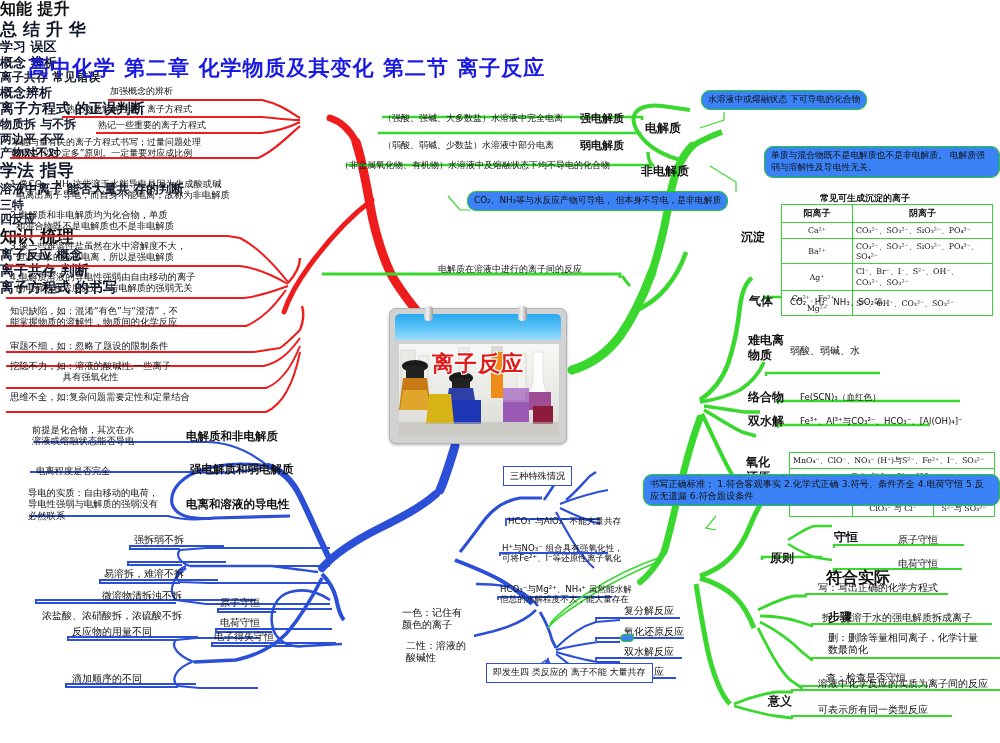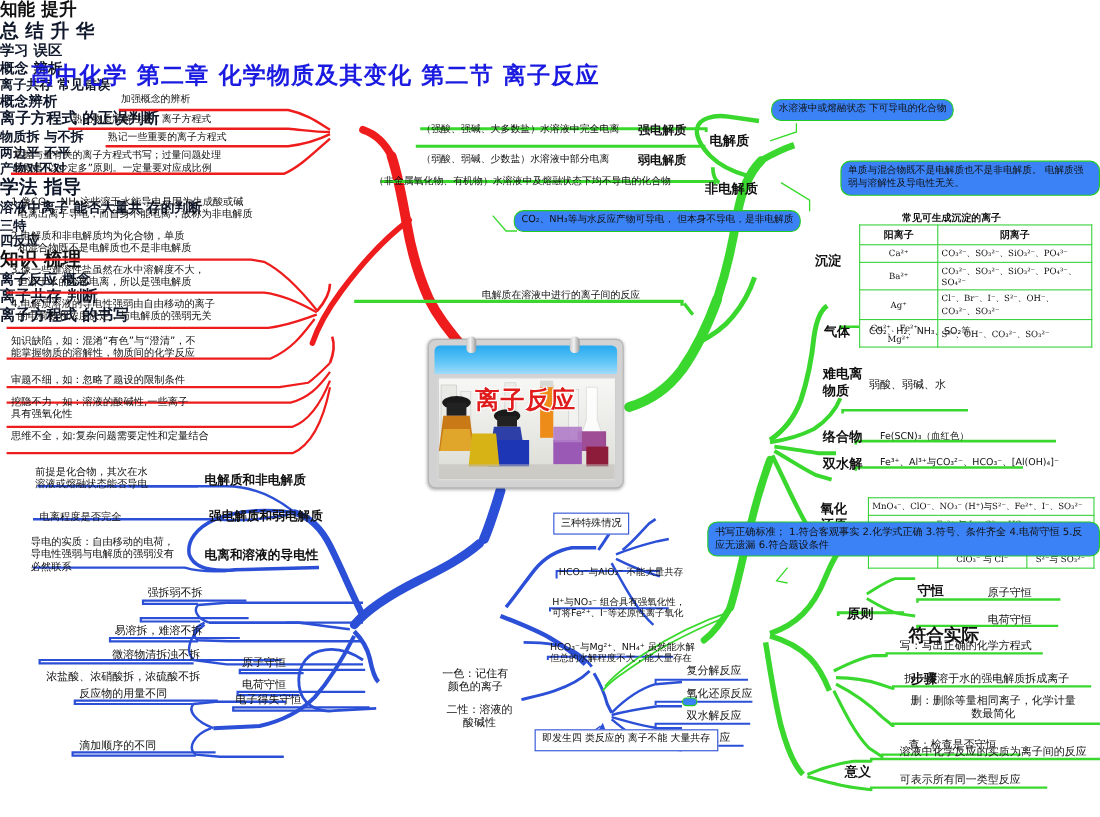--- a/index.html
+++ b/index.html
@@ -7,21 +7,21 @@
        font-family:"DejaVu Sans","Liberation Sans",sans-serif;color:#111;}
   #canvas{position:absolute;left:0;top:0;width:1000px;height:743px;}
   svg.branches{position:absolute;left:0;top:0;width:1000px;height:743px;pointer-events:none;}
   .t{position:absolute;line-height:1.22;white-space:pre;}
   .title{position:absolute;left:28px;top:54px;font-size:21px;font-weight:bold;color:#1a1ae0;letter-spacing:1px;}
   .hub{font-size:16px;font-weight:bold;color:#111;line-height:1.18;}
   .hub2{font-size:15px;font-weight:bold;color:#0f172a;line-height:1.2;}
   .lbl{font-size:11.5px;font-weight:bold;color:#111;}
   .sm{font-size:9px;color:#111;}
   .sm9{font-size:9.3px;color:#111;}
-  .sm10{font-size:10px;color:#111;text-align:center;}
+  .sm10{font-size:10px;color:#111;}
   .sci{font-size:8.6px;color:#111;}
   .bubble{position:absolute;border:1.3px solid #22cc22;border-radius:9px;background:#3b82f6;
           padding:3px 6px;font-size:8.8px;line-height:1.35;color:#111;}
   .bubble-blue{position:absolute;border:1.3px solid #2b4fd6;background:#fff;padding:3px 6px;
           font-size:9.2px;line-height:1.3;color:#111;}
   table.ion{position:absolute;border-collapse:collapse;background:#fff;}
   table.ion td{border:1px solid #3ad23a;font-size:7.8px;padding:2px 3px;color:#111;text-align:center;
        font-family:"DejaVu Serif","Liberation Serif",serif;}
   table.ion td.hd{font-size:9px;font-family:"DejaVu Sans","Liberation Sans",sans-serif;font-weight:bold;}
   table.ion td.lt{text-align:left;}
@@ -217,21 +217,21 @@
   <div class="t sm9" style="left:10px;top:209px;">2.电解质和非电解质均为化合物，单质
   和混合物既不是电解质也不是非电解质</div>
   <div class="t sm9" style="left:10px;top:240px;">3.像一些难溶性盐虽然在水中溶解度不大，
   但溶于水的全部电离，所以是强电解质</div>
   <div class="t sm9" style="left:10px;top:271px;">4.电解质溶液的导电性强弱由自由移动的离子
   的电荷数和浓度决定，与电解质的强弱无关</div>
 
   <div class="t sm9" style="left:10px;top:305px;">知识缺陷，如：混淆“有色”与“澄清”，不
 能掌握物质的溶解性，物质间的化学反应</div>
   <div class="t sm9" style="left:10px;top:340px;">审题不细，如：忽略了题设的限制条件</div>
-  <div class="t sm9" style="left:10px;top:360px;">挖隐不力，如：溶液的酸碱性,一些离子
+  <div class="t sm9" style="left:10px;top:360px;text-align:center;">挖隐不力，如：溶液的酸碱性,一些离子
 具有强氧化性</div>
   <div class="t sm9" style="left:10px;top:391px;">思维不全，如:复杂问题需要定性和定量结合</div>
 
   <div class="hub2" style="left:292px;top:429px;font-size:13px;"><span>概念辨析</span></div>
   <div class="t lbl" style="left:186px;top:429px;">电解质和非电解质</div>
   <div class="t lbl" style="left:190px;top:462px;">强电解质和弱电解质</div>
   <div class="t lbl" style="left:186px;top:497px;">电离和溶液的导电性</div>
   <div class="t sm9" style="left:32px;top:424px;">前提是化合物，其次在水
 溶液或熔融状态能否导电</div>
   <div class="t sm9" style="left:36px;top:465px;">电离程度是否完全</div>

